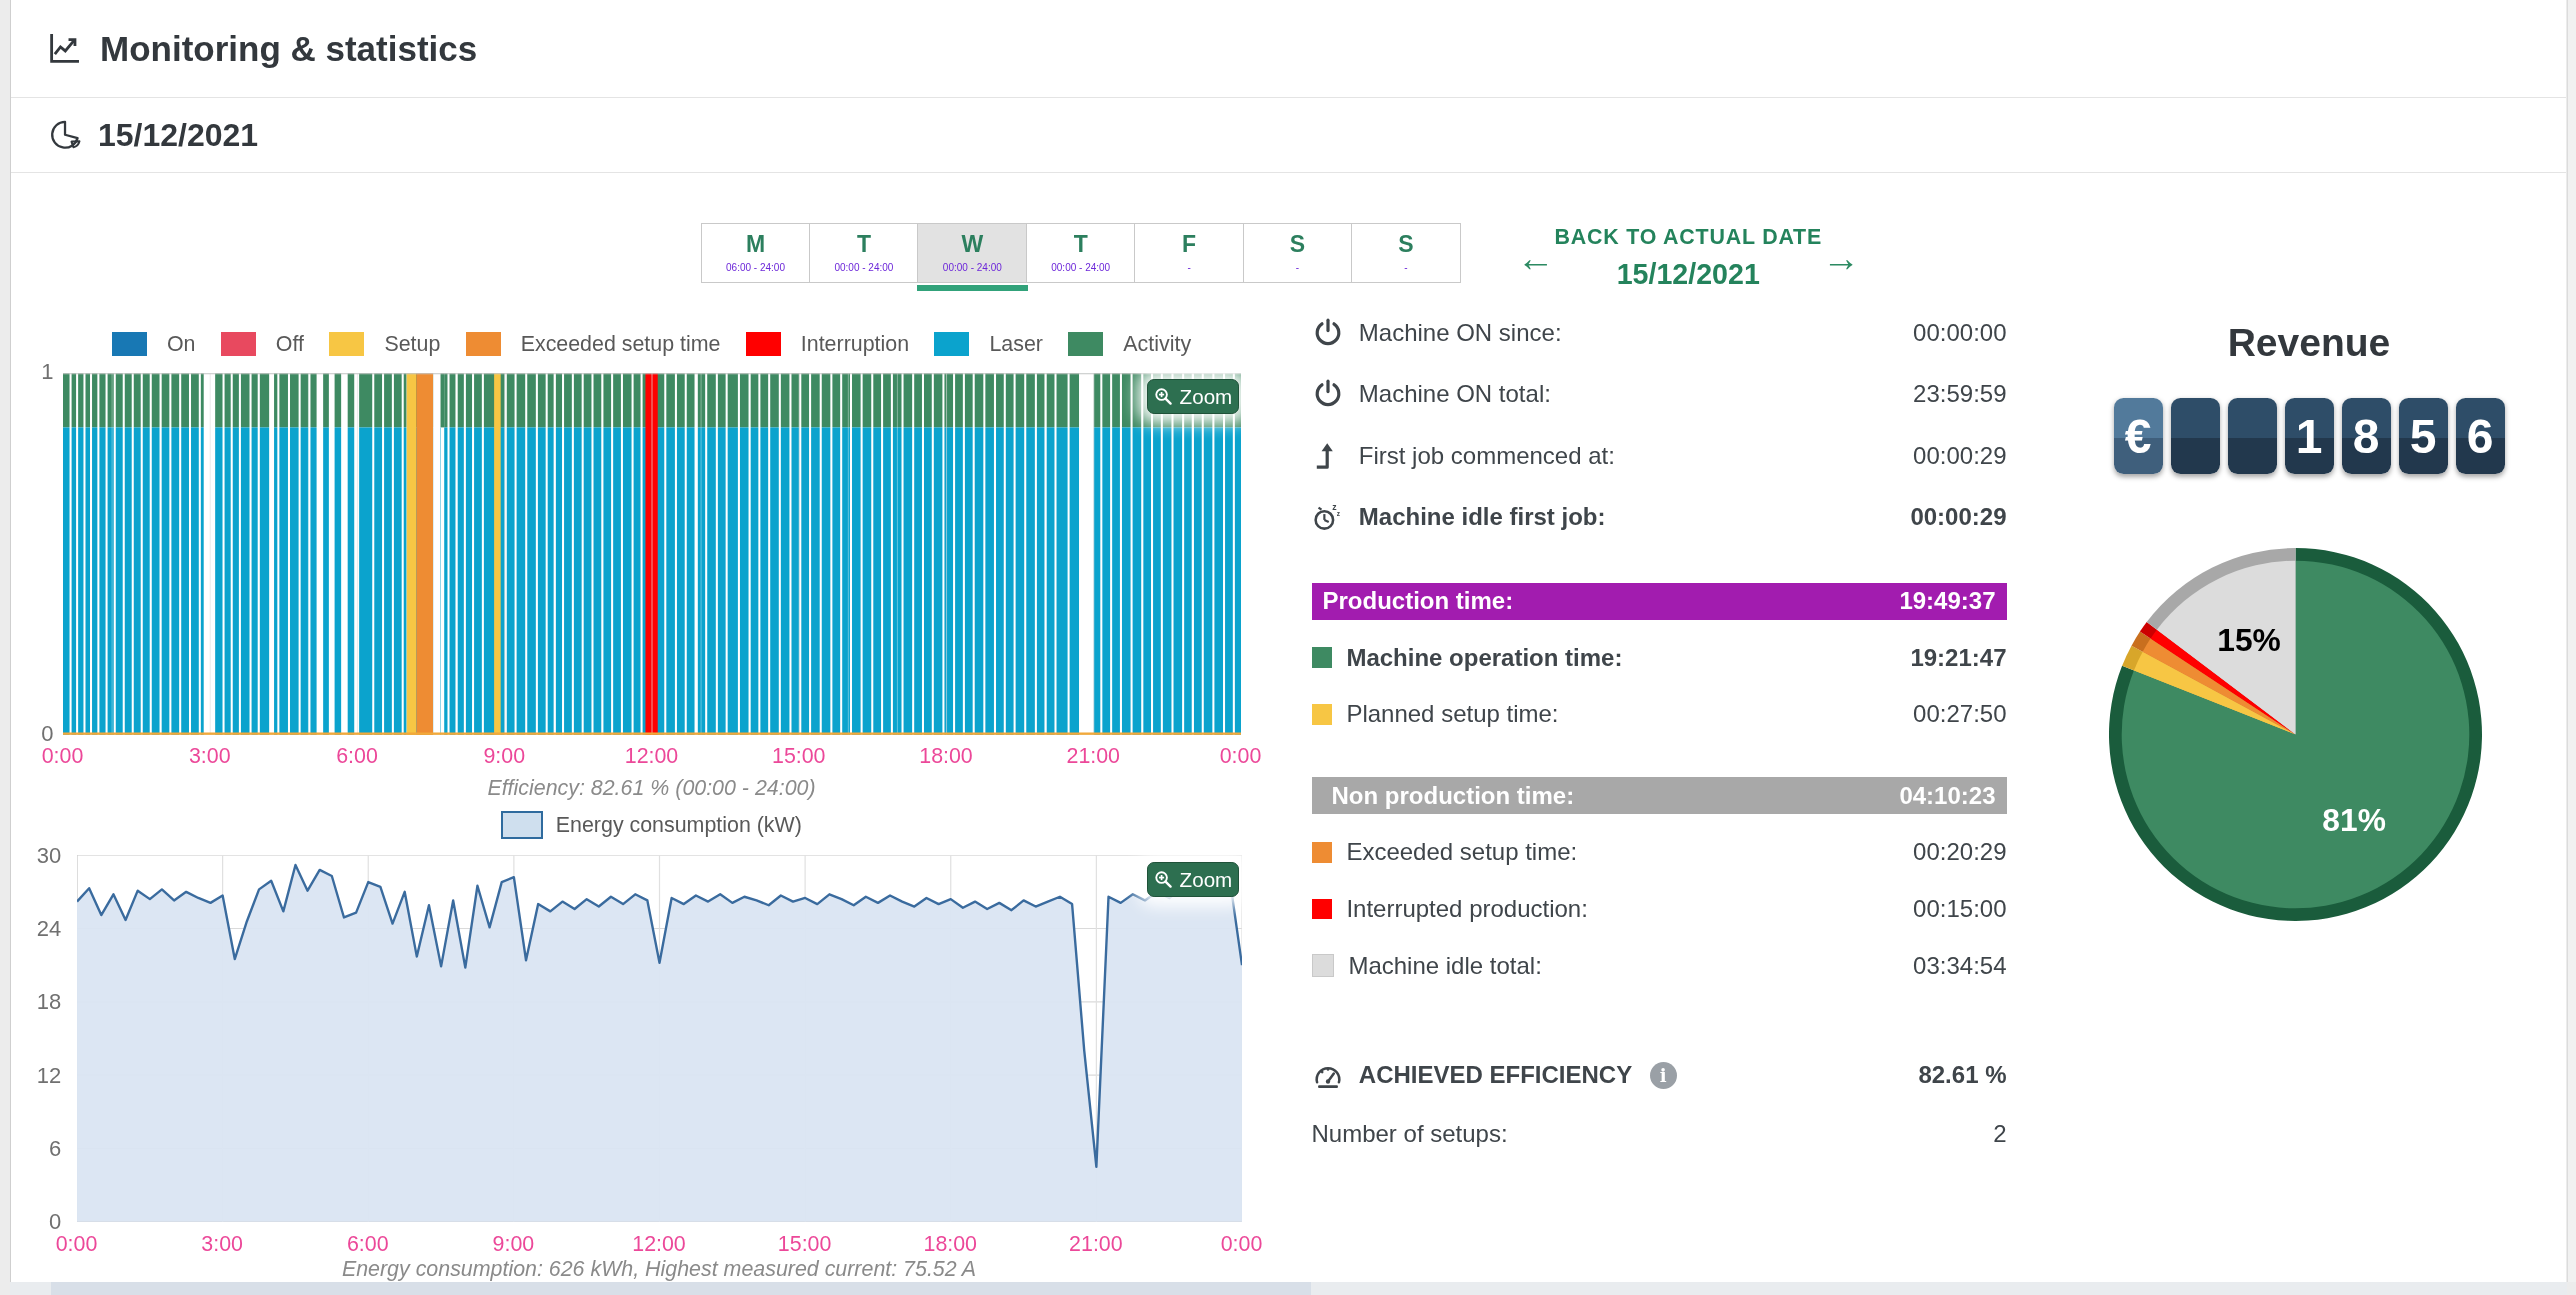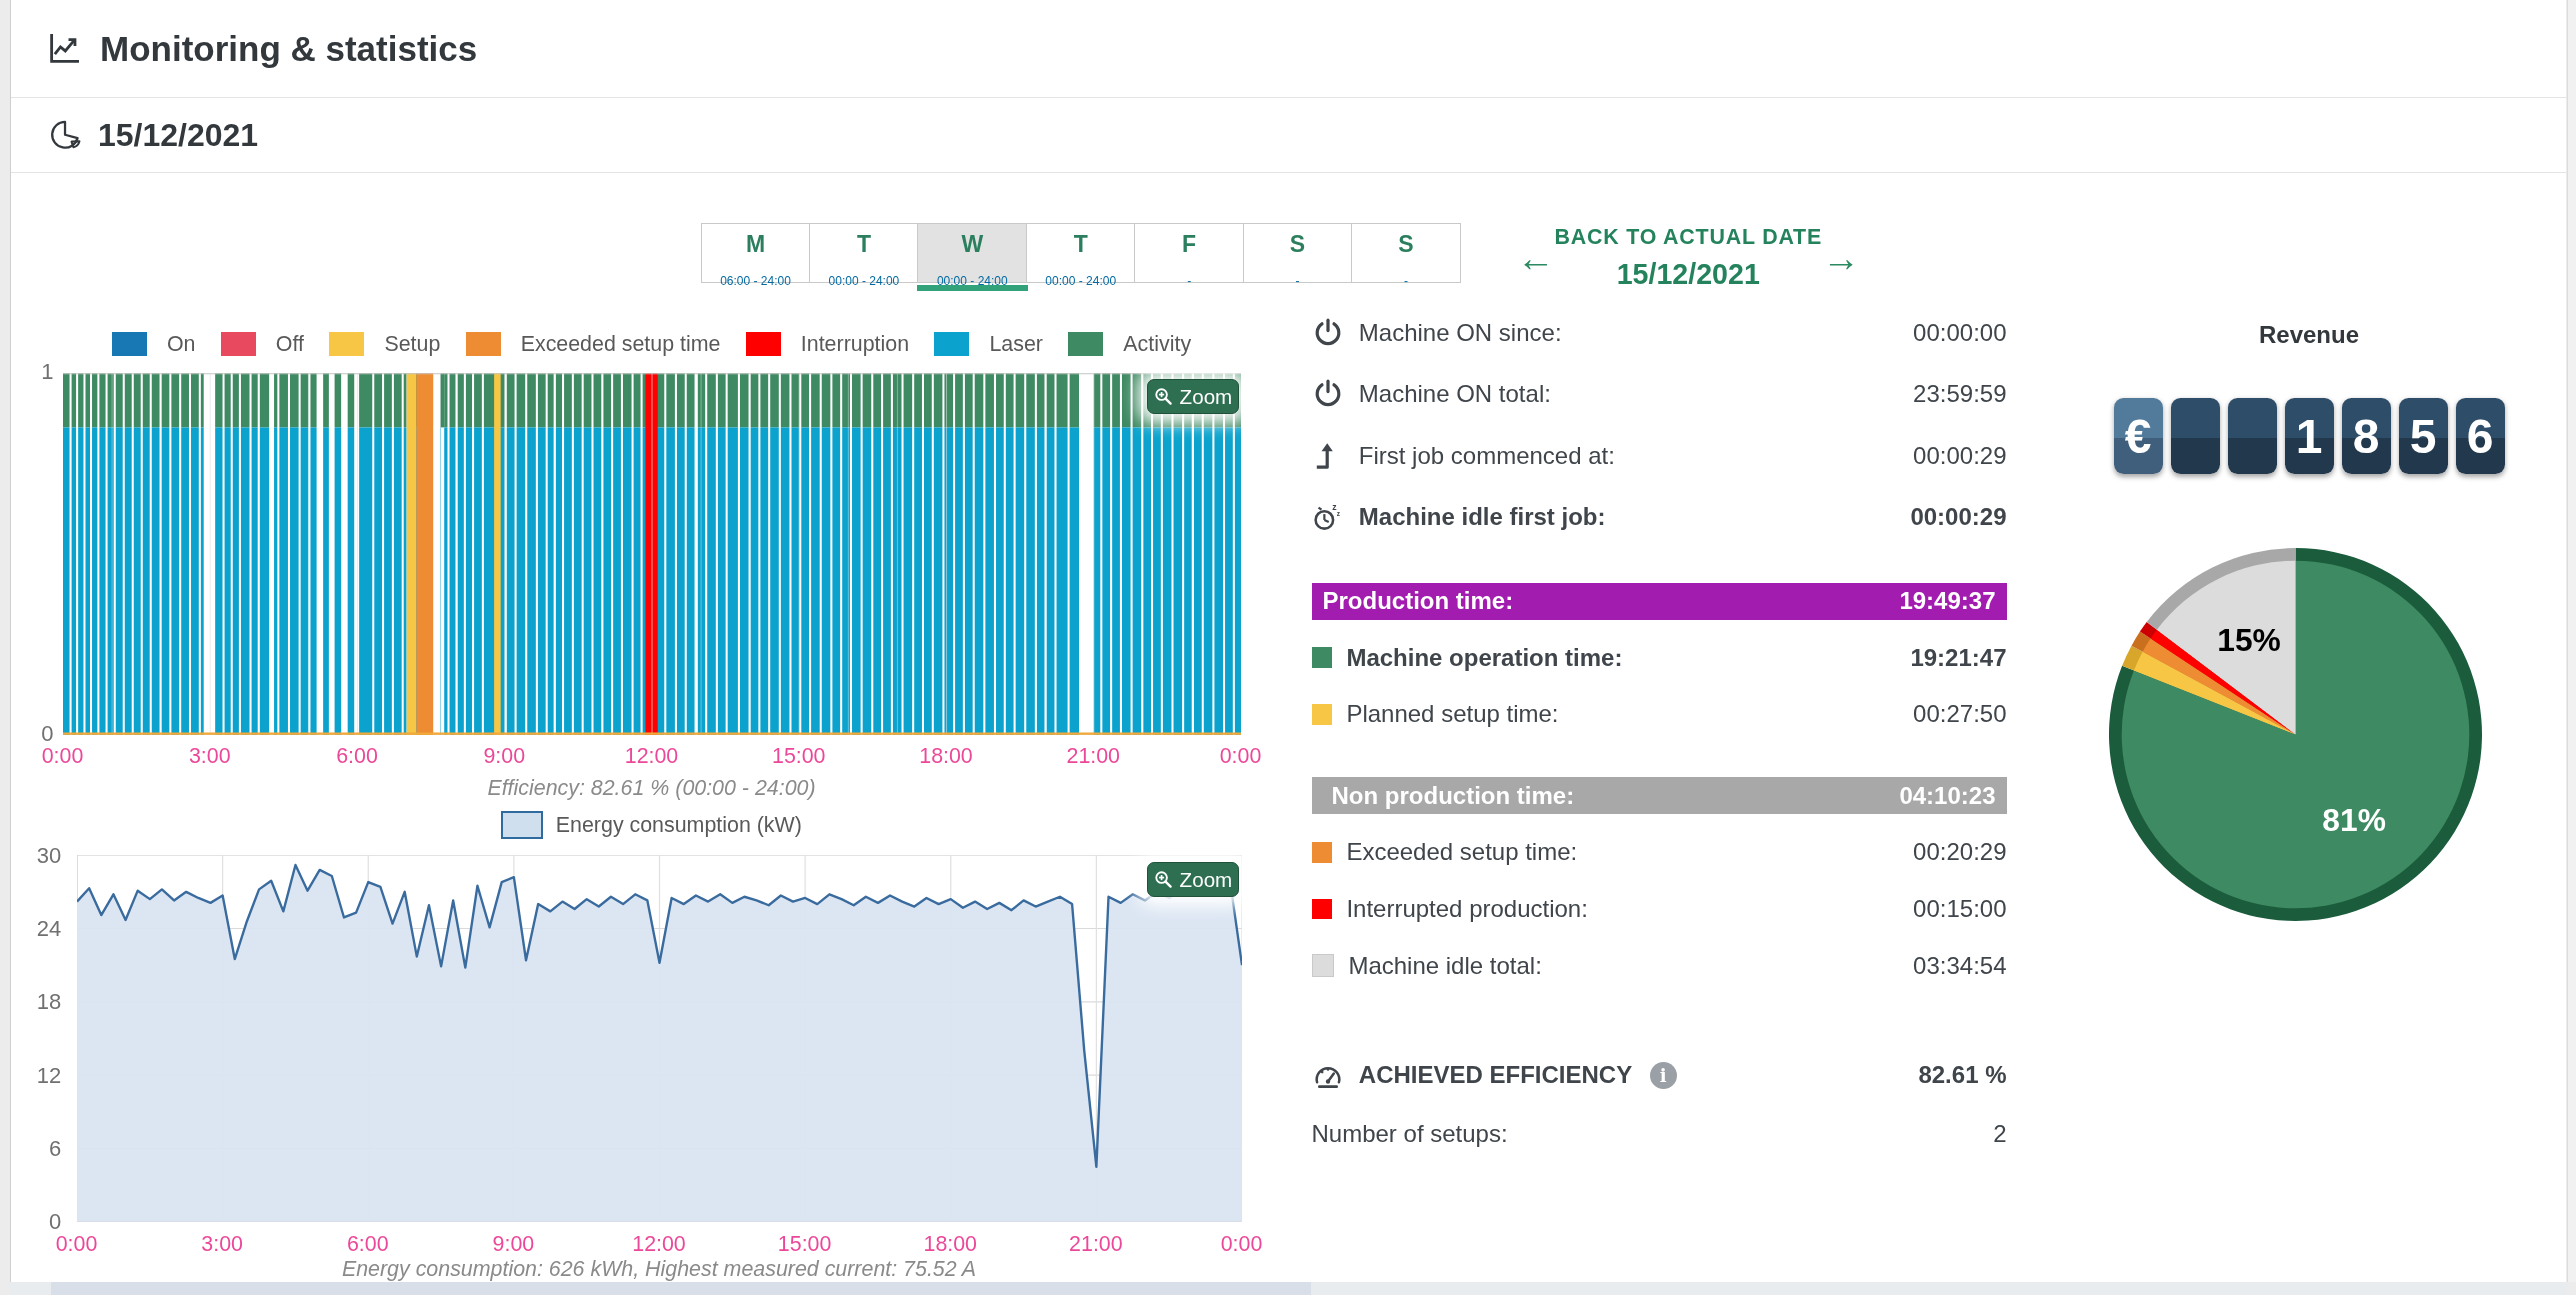--- a/index.html
+++ b/index.html
@@ -9,21 +9,21 @@
   .hrow1{top:0;height:98px}
   .hrow2{top:98px;height:75px}
   .htitle{font-size:35px;color:#33383d;margin:0;font-weight:bold}
   .h2title{font-size:32px;color:#33383d;margin:0;font-weight:bold}
   .hicon svg{display:block}
 
   .tabs{position:absolute;left:690px;top:223px;display:flex}
   .tab{width:110px;height:60px;border:1.6px solid #c9c9c9;margin-left:-1.6px;box-sizing:border-box;background:#fff;text-align:center;position:relative;cursor:pointer}
   .tab:first-child{margin-left:0}
   .tabday{font-size:23px;font-weight:bold;color:#2c7f5e;margin-top:7.1px}
-  .tabtime{font-size:12px;color:#0369a1;margin-top:16px;white-space:nowrap}
+  .tabtime{font-size:10px;color:#6d28d9;margin-top:4px;white-space:nowrap}
   .tab.selected{background:#e2e2e2}
   .tab.selected::after{content:"";position:absolute;left:-1.6px;right:-1.6px;bottom:-8.7px;height:5.6px;background:#31a27a}
 
   .datenav{position:absolute;left:1506px;top:225px;width:330px;display:flex;align-items:center;justify-content:space-between}
   .navarrow{font-size:38px;color:#2c8a62;font-weight:bold;cursor:pointer;line-height:1}
   .navcenter{text-align:center;flex:1}
   .backlabel{font-size:21.4px;font-weight:bold;color:#24835c;letter-spacing:0.8px;cursor:pointer;white-space:nowrap}
   .navdate{font-size:28.6px;font-weight:bold;color:#24835c;margin-top:8px}
 
   .legendrow{position:absolute;left:52px;width:1178px;display:flex;justify-content:center;align-items:center;gap:25.4px}
@@ -58,21 +58,21 @@
   .svalue{white-space:nowrap}
   .bold{font-weight:bold}
   .sicon{width:33px;height:33px;display:inline-flex;align-items:center;justify-content:center}
   .sicon svg{width:32px;height:32px}
   .swatch{width:20.6px;height:20.6px;display:inline-block;flex:none}
   .sheader{display:flex;align-items:center;color:#fff;font-weight:bold;font-size:24px;height:37px;padding:0 11px;margin:49px 0 24px}
   .infoicon{width:27px;height:27px;border-radius:50%;background:#9aa0a6;color:#fff;font-size:18px;font-weight:bold;display:inline-flex;align-items:center;justify-content:center;font-family:"DejaVu Serif",serif;cursor:pointer;margin-left:3.2px;flex:none}
   .row-achieved{margin-top:79px}
   .row-setups{}
 
-  .revtitle{position:absolute;left:2092px;top:321px;width:413px;text-align:center;font-size:24px;font-weight:bold;color:#33383d}
+  .revtitle{position:absolute;left:2092px;top:321px;width:413px;text-align:center;font-size:39px;font-weight:bold;color:#33383d}
   #revenue-tiles{position:absolute;left:2092px;top:398px;width:413px;display:flex;justify-content:center;gap:8px}
   .rtile{width:49px;height:76px;border-radius:9.5px;background:linear-gradient(#2e4d68 0%,#2e4d68 52%,#22384d 52%,#22384d 100%);color:#fff;font-size:48px;font-weight:bold;display:flex;align-items:center;justify-content:center;box-shadow:0 2.4px 5.6px rgba(0,0,0,.35)}
   .rtile.euro{background:linear-gradient(#527a9b 0%,#527a9b 52%,#3f5f7c 52%,#3f5f7c 100%)}
   #pie{position:absolute;left:2098px;top:548px;width:373px;height:373px}
 
   .vscroll{position:absolute;right:0;top:0;width:9.5px;height:1282px;background:#f1f1f1;border-left:1.6px solid #dcdcdc;box-sizing:border-box;cursor:pointer}
   .hscroll{position:absolute;left:9.5px;right:9.5px;bottom:0;height:12.7px;background:#e9ecef;cursor:pointer}
   .hthumb{position:absolute;left:41px;top:0;width:1260px;height:12.7px;background:#d8dfe8}
 </style>
 </head>

